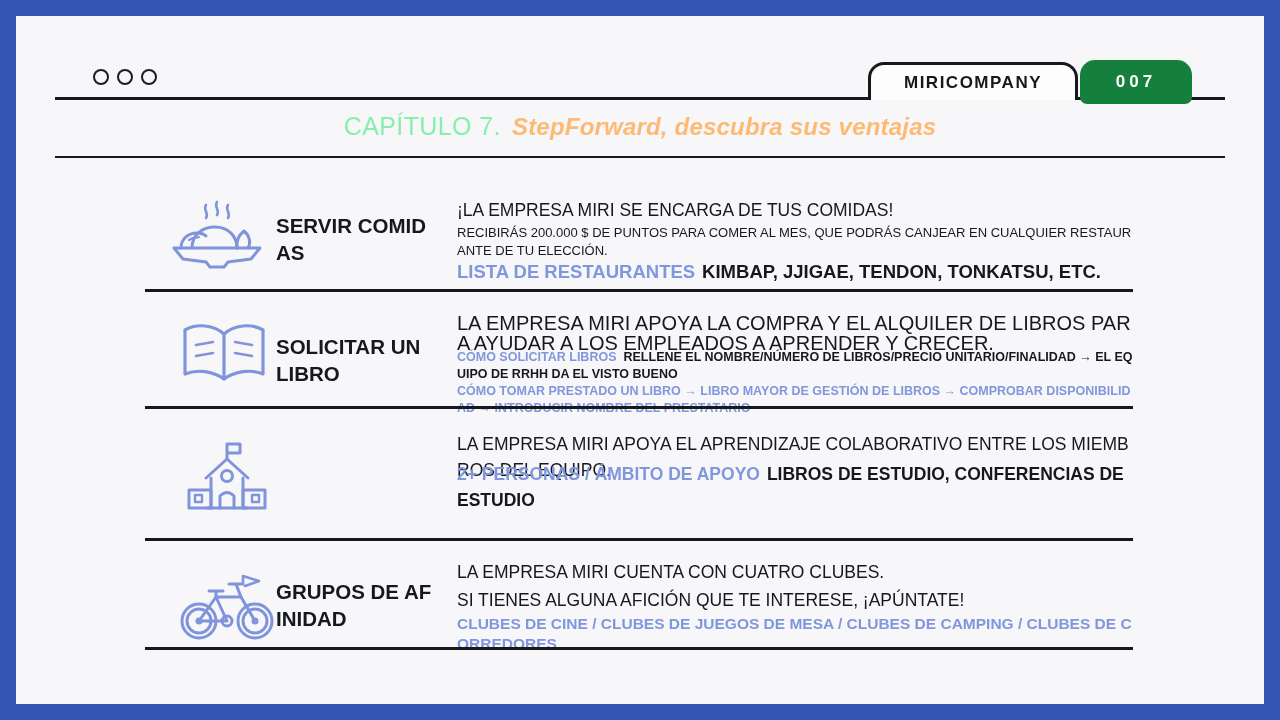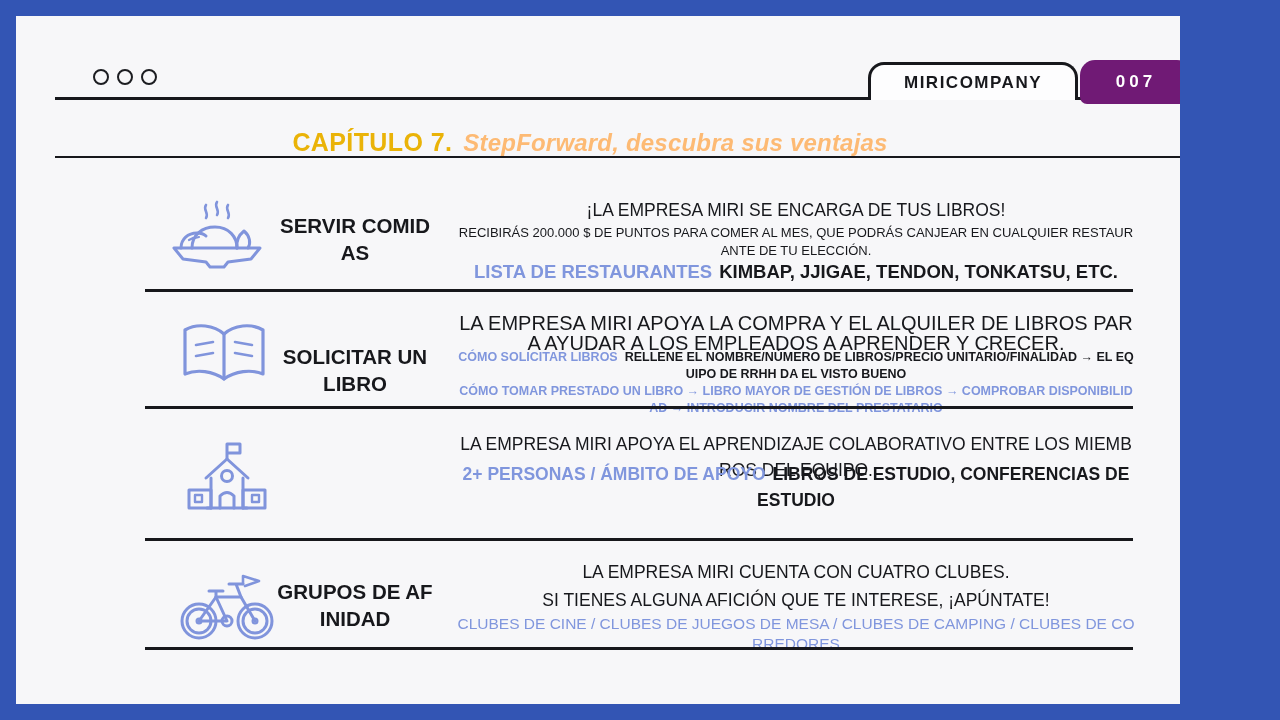--- a/index.html
+++ b/index.html
@@ -1,35 +1,35 @@
 <!DOCTYPE html>
 <html><head>
 <meta charset="utf-8">
 <style>
   html,body{margin:0;padding:0;background:#3355b4;}
-  .page{position:relative;width:1180px;height:720px;background:#3355b4;
-        font-family:"Liberation Sans",sans-serif;overflow:hidden;text-align:center;}
+  .page{position:relative;width:1280px;height:720px;background:#3355b4;
+        font-family:"Liberation Sans",sans-serif;overflow:hidden;}
   .inner{position:absolute;left:16px;top:16px;width:1248px;height:688px;background:#f7f7f9;}
 
   
   .dots{position:absolute;left:93px;top:69px;display:flex;gap:8px;z-index:3;}
   .dot{width:12px;height:12px;border:2.3px solid #1c1d21;border-radius:50%;}
   .rule{position:absolute;background:#17181c;z-index:1;}
   .rule-top{left:55px;top:97px;width:1170px;height:3px;}
   .rule-title{left:55px;top:156px;width:1170px;height:2.4px;}
   .tab-co{position:absolute;left:868px;top:62px;width:210px;height:38px;background:#fdfdfe;
           border:3px solid #17181c;border-bottom:none;border-radius:16px 16px 0 0;
           display:flex;align-items:center;justify-content:center;font-weight:bold;font-size:17px;
           letter-spacing:1.5px;color:#17181c;box-sizing:border-box;z-index:2;}
-  .tab-pg{position:absolute;left:1080px;top:60px;width:112px;height:44px;background:#701a75;
+  .tab-pg{position:absolute;left:1080px;top:60px;width:112px;height:44px;background:#15803d;
           border-radius:15px 15px 7px 7px;display:flex;align-items:center;justify-content:center;
           font-weight:bold;font-size:17px;letter-spacing:4px;color:#fff;z-index:2;}
   .titlebar{position:absolute;left:0;top:112px;width:100%;display:flex;justify-content:center;
             align-items:baseline;gap:11px;z-index:2;}
-  .chapter{color:#eab308;font-size:25px;font-weight:bold;letter-spacing:.4px;margin-top:16px;}
+  .chapter{color:#86efac;font-size:25px;font-weight:normal;letter-spacing:.4px;}
   .slide-title{color:#fdba74;font-size:24px;font-weight:bold;letter-spacing:.2px;font-style:italic;}
 
   
   .abs{position:absolute;z-index:2;}
   .sec-h{width:158px;font-size:20.5px;line-height:27px;font-weight:bold;color:#17181c;
          word-break:break-all;}
   .body-col{width:678px;color:#17181c;word-break:break-all;}
   p{margin:0;}
   .blue{color:#8096dd;}
   .mr{margin-right:7px;}
@@ -39,21 +39,21 @@
   .lead-lg{font-size:17.5px;line-height:23px;}
   .det-sm{font-size:13px;line-height:17.5px;margin-top:2px;}
   .hl-lg{font-size:18.5px;line-height:24px;font-weight:bold;margin-top:1px;}
   .lead-md{font-size:20px;line-height:19.5px;}
   .note-sm{font-size:12.5px;line-height:17px;font-weight:bold;margin-top:-4px;}
   .note-sm2{font-size:12.5px;line-height:17px;font-weight:bold;}
   .lead-26{font-size:17.5px;line-height:26px;}
   .feat{font-size:17.5px;line-height:26px;font-weight:bold;margin-top:-22px;}
   .assoc{font-size:15.5px;line-height:22px;font-weight:bold;margin-top:-24px;}
   .lead4b{margin-top:5px;}
-  .clubs{font-size:15.5px;line-height:19.5px;font-weight:normal;margin-top:2px;}
+  .clubs{font-size:15.5px;line-height:19.5px;font-weight:bold;margin-top:2px;}
 
   .icon svg{display:block;}
 </style>
 </head>
 <body>
 
 <div class="page">
   <div class="inner"></div>
 
   <div class="dots">
@@ -84,35 +84,35 @@
       <path d="M62,8 c-3.5,4.5 3.5,8.5 0,13" stroke-width="2.6"></path>
       <path d="M8,51 L94,51 L85,62 L62,65 L58,70 L44,70 L40,65 L17,62 Z"></path>
       <path d="M26,51 C26,38 36,30 49,30 C63,30 71,40 71,51"></path>
       <path d="M15,51 C15,42 22,36 31,36 C35,36 38,37 40,39"></path>
       <path d="M23,43 l4,-2 M29,41 l4,-1" stroke-width="2.2"></path>
       <path d="M71,51 C70,44 73,38 78,34 C84,39 85,46 82,51"></path>
     </svg>
   </div>
   <div class="abs sec-h" style="left:276px;top:212px">SERVIR COMIDAS</div>
   <div class="abs body-col" style="left:457px;top:199px">
-    <p class="lead-lg">¡LA EMPRESA MIRI SE ENCARGA DE TUS LIBROS!</p>
+    <p class="lead-lg">¡LA EMPRESA MIRI SE ENCARGA DE TUS COMIDAS!</p>
     <p class="det-sm">RECIBIRÁS 200.000 $ DE PUNTOS PARA COMER AL MES, QUE PODRÁS CANJEAR EN CUALQUIER RESTAURANTE DE TU ELECCIÓN.</p>
     <p class="hl-lg"><span class="blue mr">LISTA DE RESTAURANTES</span><span>KIMBAP, JJIGAE, TENDON, TONKATSU, ETC.</span></p>
   </div>
   <div class="sep" style="top:289px"></div>
 
   <div class="abs icon" style="left:176px;top:318px">
     <svg width="96" height="72" viewBox="0 0 96 72" fill="none" stroke="#8094dc" stroke-width="3.2" stroke-linecap="round" stroke-linejoin="round">
       <path d="M9,12 C21,5 38,7 48,16 C58,7 75,5 87,12 L87,56 C75,51 59,53 48,61 C37,53 21,51 9,56 Z"></path>
       <path d="M48,16 L48,61"></path>
       <path d="M20,27 l17,-3 M20,38 l17,-3" stroke-width="2.6"></path>
       <path d="M59,24 l17,3 M59,35 l17,3" stroke-width="2.6"></path>
     </svg>
   </div>
-  <div class="abs sec-h" style="left:276px;top:343px">SOLICITAR UN LIBRO</div>
+  <div class="abs sec-h" style="left:276px;top:333px">SOLICITAR UN LIBRO</div>
   <div class="abs body-col" style="left:457px;top:314px">
     <p class="lead-md">LA EMPRESA MIRI APOYA LA COMPRA Y EL ALQUILER DE LIBROS PARA AYUDAR A LOS EMPLEADOS A APRENDER Y CRECER.</p>
     <p class="note-sm"><span class="blue mr">CÓMO SOLICITAR LIBROS</span><span>RELLENE EL NOMBRE/NÚMERO DE LIBROS/PRECIO UNITARIO/FINALIDAD → EL EQUIPO DE RRHH DA EL VISTO BUENO</span></p>
     <p class="note-sm2 blue">CÓMO TOMAR PRESTADO UN LIBRO → LIBRO MAYOR DE GESTIÓN DE LIBROS → COMPROBAR DISPONIBILIDAD → INTRODUCIR NOMBRE DEL PRESTATARIO</p>
   </div>
   <div class="sep" style="top:406px"></div>
 
   <div class="abs icon" style="left:176px;top:437px">
     <svg width="102" height="82" viewBox="0 0 102 82" fill="none" stroke="#8094dc" stroke-width="3" stroke-linecap="round" stroke-linejoin="round">
       <path d="M51,7 V22 M51,7 h13 v9 h-13"></path>

